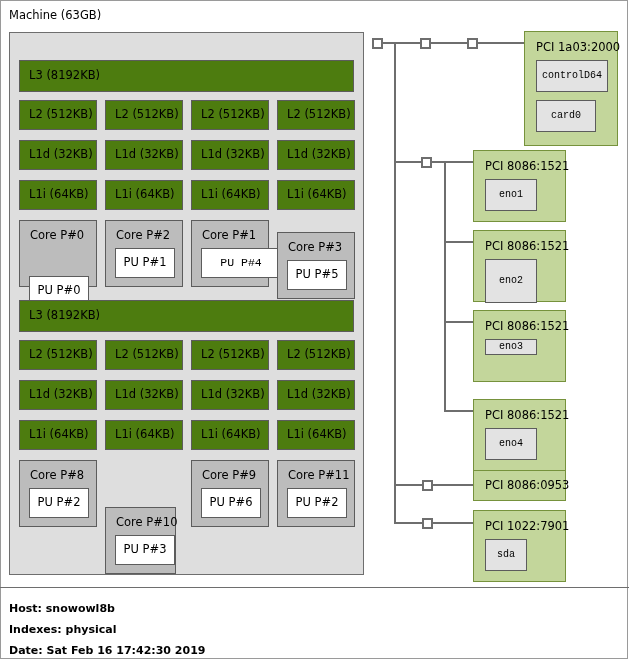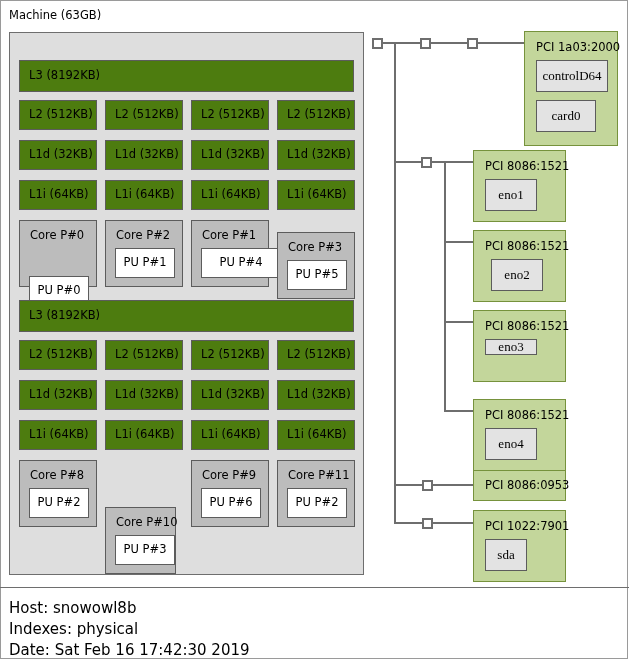--- a/index.html
+++ b/index.html
@@ -55,34 +55,34 @@
   
   .pci{
     background:#c3d69b;border:1px solid #76923c;
   }
   .pci-label{left:11px;top:10px;}
   .osdev{
     position:absolute;background:#e3e3e3;border:1px solid #5c5c5c;box-sizing:border-box;
   }
   .osdev .lbl{
     left:0;right:0;text-align:center;top:50%;transform:translateY(-50%);
-    font-family:Liberation Serif, serif;font-size:13px;
+    font-family:Liberation Mono, monospace;font-size:10px;
   }
 
   
   .ln{position:absolute;background:#6e6e6e;}
   .ln.h{height:2px;}
   .ln.v{width:2px;}
   .bridge{
     position:absolute;width:11px;height:11px;box-sizing:border-box;
     background:#ffffff;border:2px solid #6e6e6e;
   }
 
   
-  .foot{position:absolute;left:9px;font-size:15px;line-height:11.5px;white-space:nowrap;}
+  .foot{position:absolute;left:9px;font-size:11px;line-height:11.5px;white-space:nowrap;font-weight:bold;}
 </style>
 </head>
 <body>
 
 <div id="root">
 
   <div class="frame"></div>
 
   <div class="box machine"></div>
   <div class="lbl machine-label">Machine (63GB)</div>
@@ -140,21 +140,21 @@
       </span>
   </div>
   <div class="box core" style="left:105px;top:220px;width:78px;height:67px;">
     <span class="lbl core-label">Core P#2</span>
     <span class="pu" style="left:9px;top:27px;width:60px;height:30px;">
         <span class="lbl">PU P#1</span>
       </span>
   </div>
   <div class="box core" style="left:191px;top:220px;width:78px;height:67px;">
     <span class="lbl core-label">Core P#1</span>
-    <span class="pu" style="left:9px;top:27px;width:80px;height:30px;">
+    <span class="pu" style="left:9px;top:27px;width:80px;height:30px;font-family:Liberation Mono, monospace;">
         <span class="lbl">PU P#4</span>
       </span>
   </div>
   <div class="box core" style="left:277px;top:232px;width:78px;height:67px;">
     <span class="lbl core-label">Core P#3</span>
     <span class="pu" style="left:9px;top:27px;width:60px;height:30px;">
         <span class="lbl">PU P#5</span>
       </span>
   </div>
 
@@ -265,21 +265,21 @@
 
   <div class="box pci" style="left:473px;top:150px;width:93px;height:72px;">
     <span class="lbl pci-label">PCI 8086:1521</span>
     <span class="osdev" style="left:11px;top:28px;width:52px;height:32px;">
         <span class="lbl">eno1</span>
       </span>
   </div>
 
   <div class="box pci" style="left:473px;top:230px;width:93px;height:72px;">
     <span class="lbl pci-label">PCI 8086:1521</span>
-    <span class="osdev" style="left:17px;top:28px;width:52px;height:32px;">
+    <span class="osdev" style="left:11px;top:28px;width:52px;height:44px;">
         <span class="lbl">eno2</span>
       </span>
   </div>
 
   <div class="box pci" style="left:473px;top:310px;width:93px;height:72px;">
     <span class="lbl pci-label">PCI 8086:1521</span>
     <span class="osdev" style="left:11px;top:28px;width:52px;height:16px;">
         <span class="lbl">eno3</span>
       </span>
   </div>

